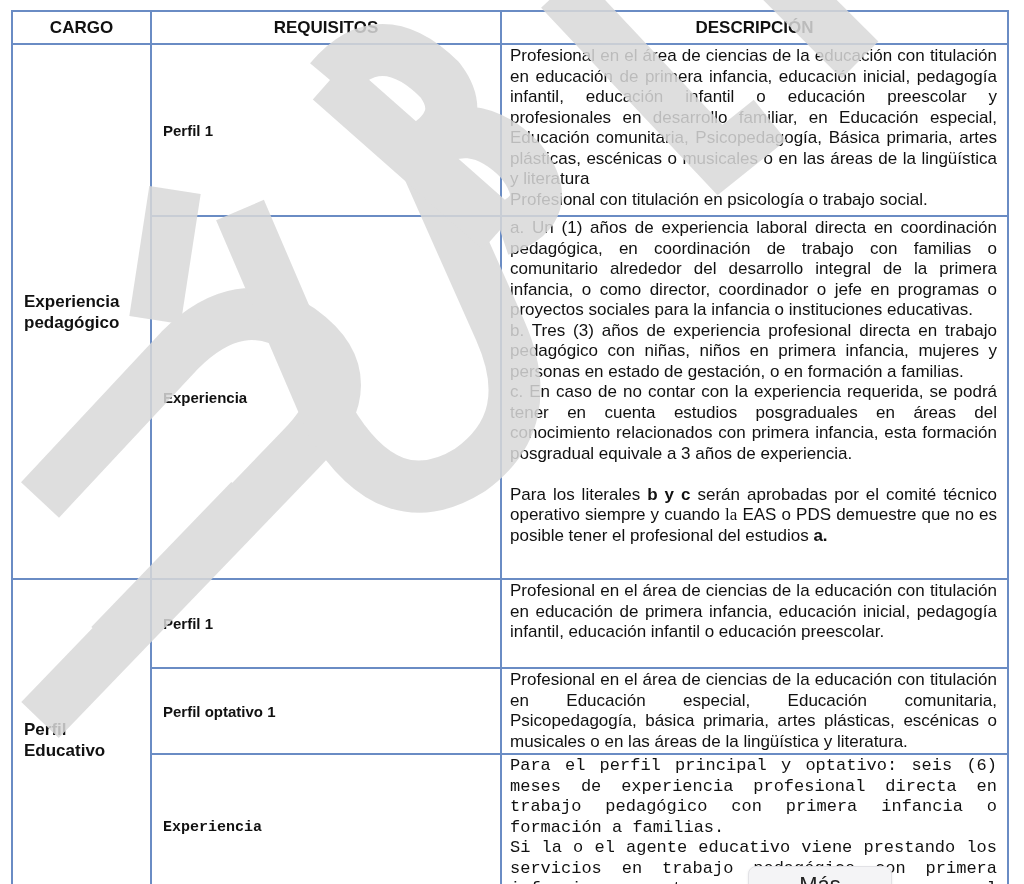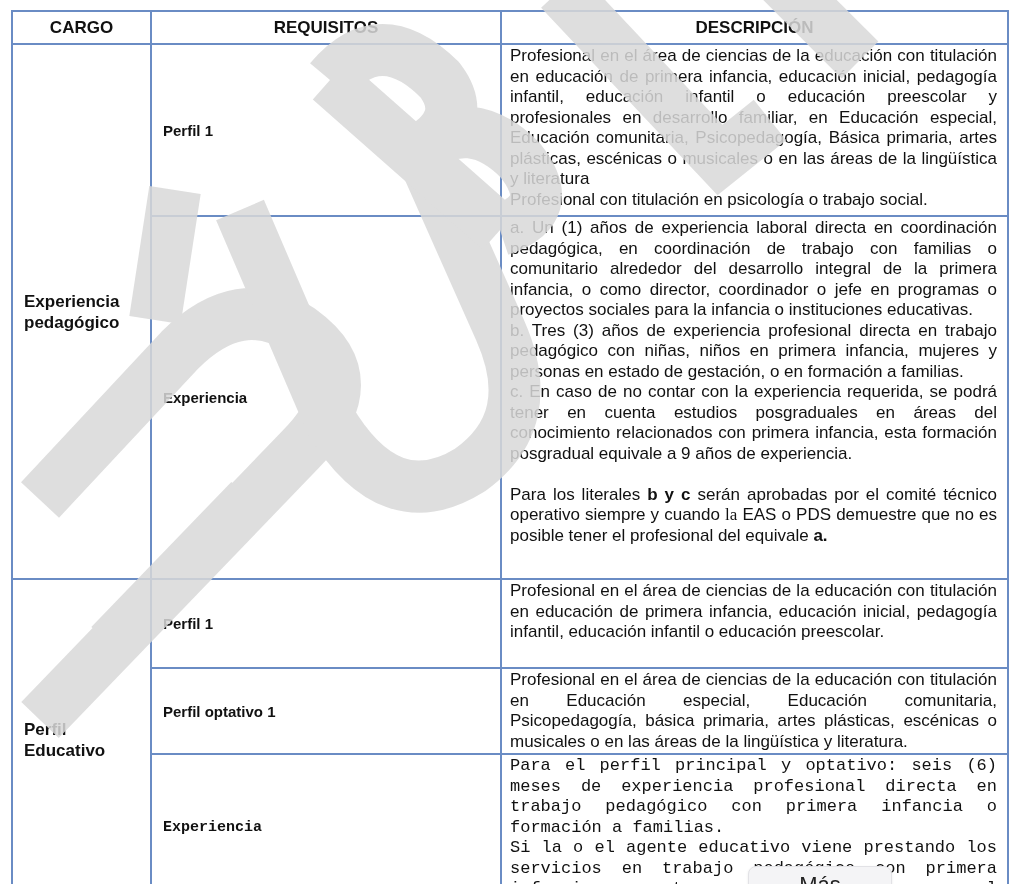--- a/index.html
+++ b/index.html
@@ -72,23 +72,23 @@
       <td class="desc">
         <p class="last-line" style="text-align-last:left">Profesional en el área de ciencias de la educación con titulación en educación de primera infancia, educación inicial, pedagogía infantil, educación infantil o educación preescolar y profesionales en desarrollo familiar, en Educación especial, Educación comunitaria, Psicopedagogía, Básica primaria, artes plásticas, escénicas o musicales o en las áreas de la lingüística y literatura</p>
         <p>Profesional con titulación en psicología o trabajo social.</p>
       </td>
     </tr>
     <tr class="r2">
       <td class="req-label">Experiencia</td>
       <td class="desc">
         <p>a. Un (1) años de experiencia laboral directa en coordinación pedagógica, en coordinación de trabajo con familias o comunitario alrededor del desarrollo integral de la primera infancia, o como director, coordinador o jefe en programas o proyectos sociales para la infancia o instituciones educativas.</p>
         <p>b. Tres (3) años de experiencia profesional directa en trabajo pedagógico con niñas, niños en primera infancia, mujeres y personas en estado de gestación, o en formación a familias.</p>
-        <p>c. En caso de no contar con la experiencia requerida, se podrá tener en cuenta estudios posgraduales en áreas del conocimiento relacionados con primera infancia, esta formación posgradual equivale a 9 años de experiencia.</p>
+        <p>c. En caso de no contar con la experiencia requerida, se podrá tener en cuenta estudios posgraduales en áreas del conocimiento relacionados con primera infancia, esta formación posgradual equivale a 3 años de experiencia.</p>
         <div class="gap"></div>
-        <p><span>Para los literales </span><b>b y c</b><span> serán aprobadas por el comité técnico operativo siempre y cuando </span><span class="la">la</span><span> EAS o PDS demuestre que no es posible tener el profesional del equivale </span><b>a.</b></p>
+        <p><span>Para los literales </span><b>b y c</b><span> serán aprobadas por el comité técnico operativo siempre y cuando </span><span class="la">la</span><span> EAS o PDS demuestre que no es posible tener el profesional del estudios </span><b>a.</b></p>
       </td>
     </tr>
     <tr class="r3">
       <td class="cargo" rowspan="3">
         <div>Perfil</div>
         <div>Educativo</div>
       </td>
       <td class="req-label">Perfil 1</td>
       <td class="desc">
         <p>Profesional en el área de ciencias de la educación con titulación en educación de primera infancia, educación inicial, pedagogía infantil, educación infantil o educación preescolar.</p>

